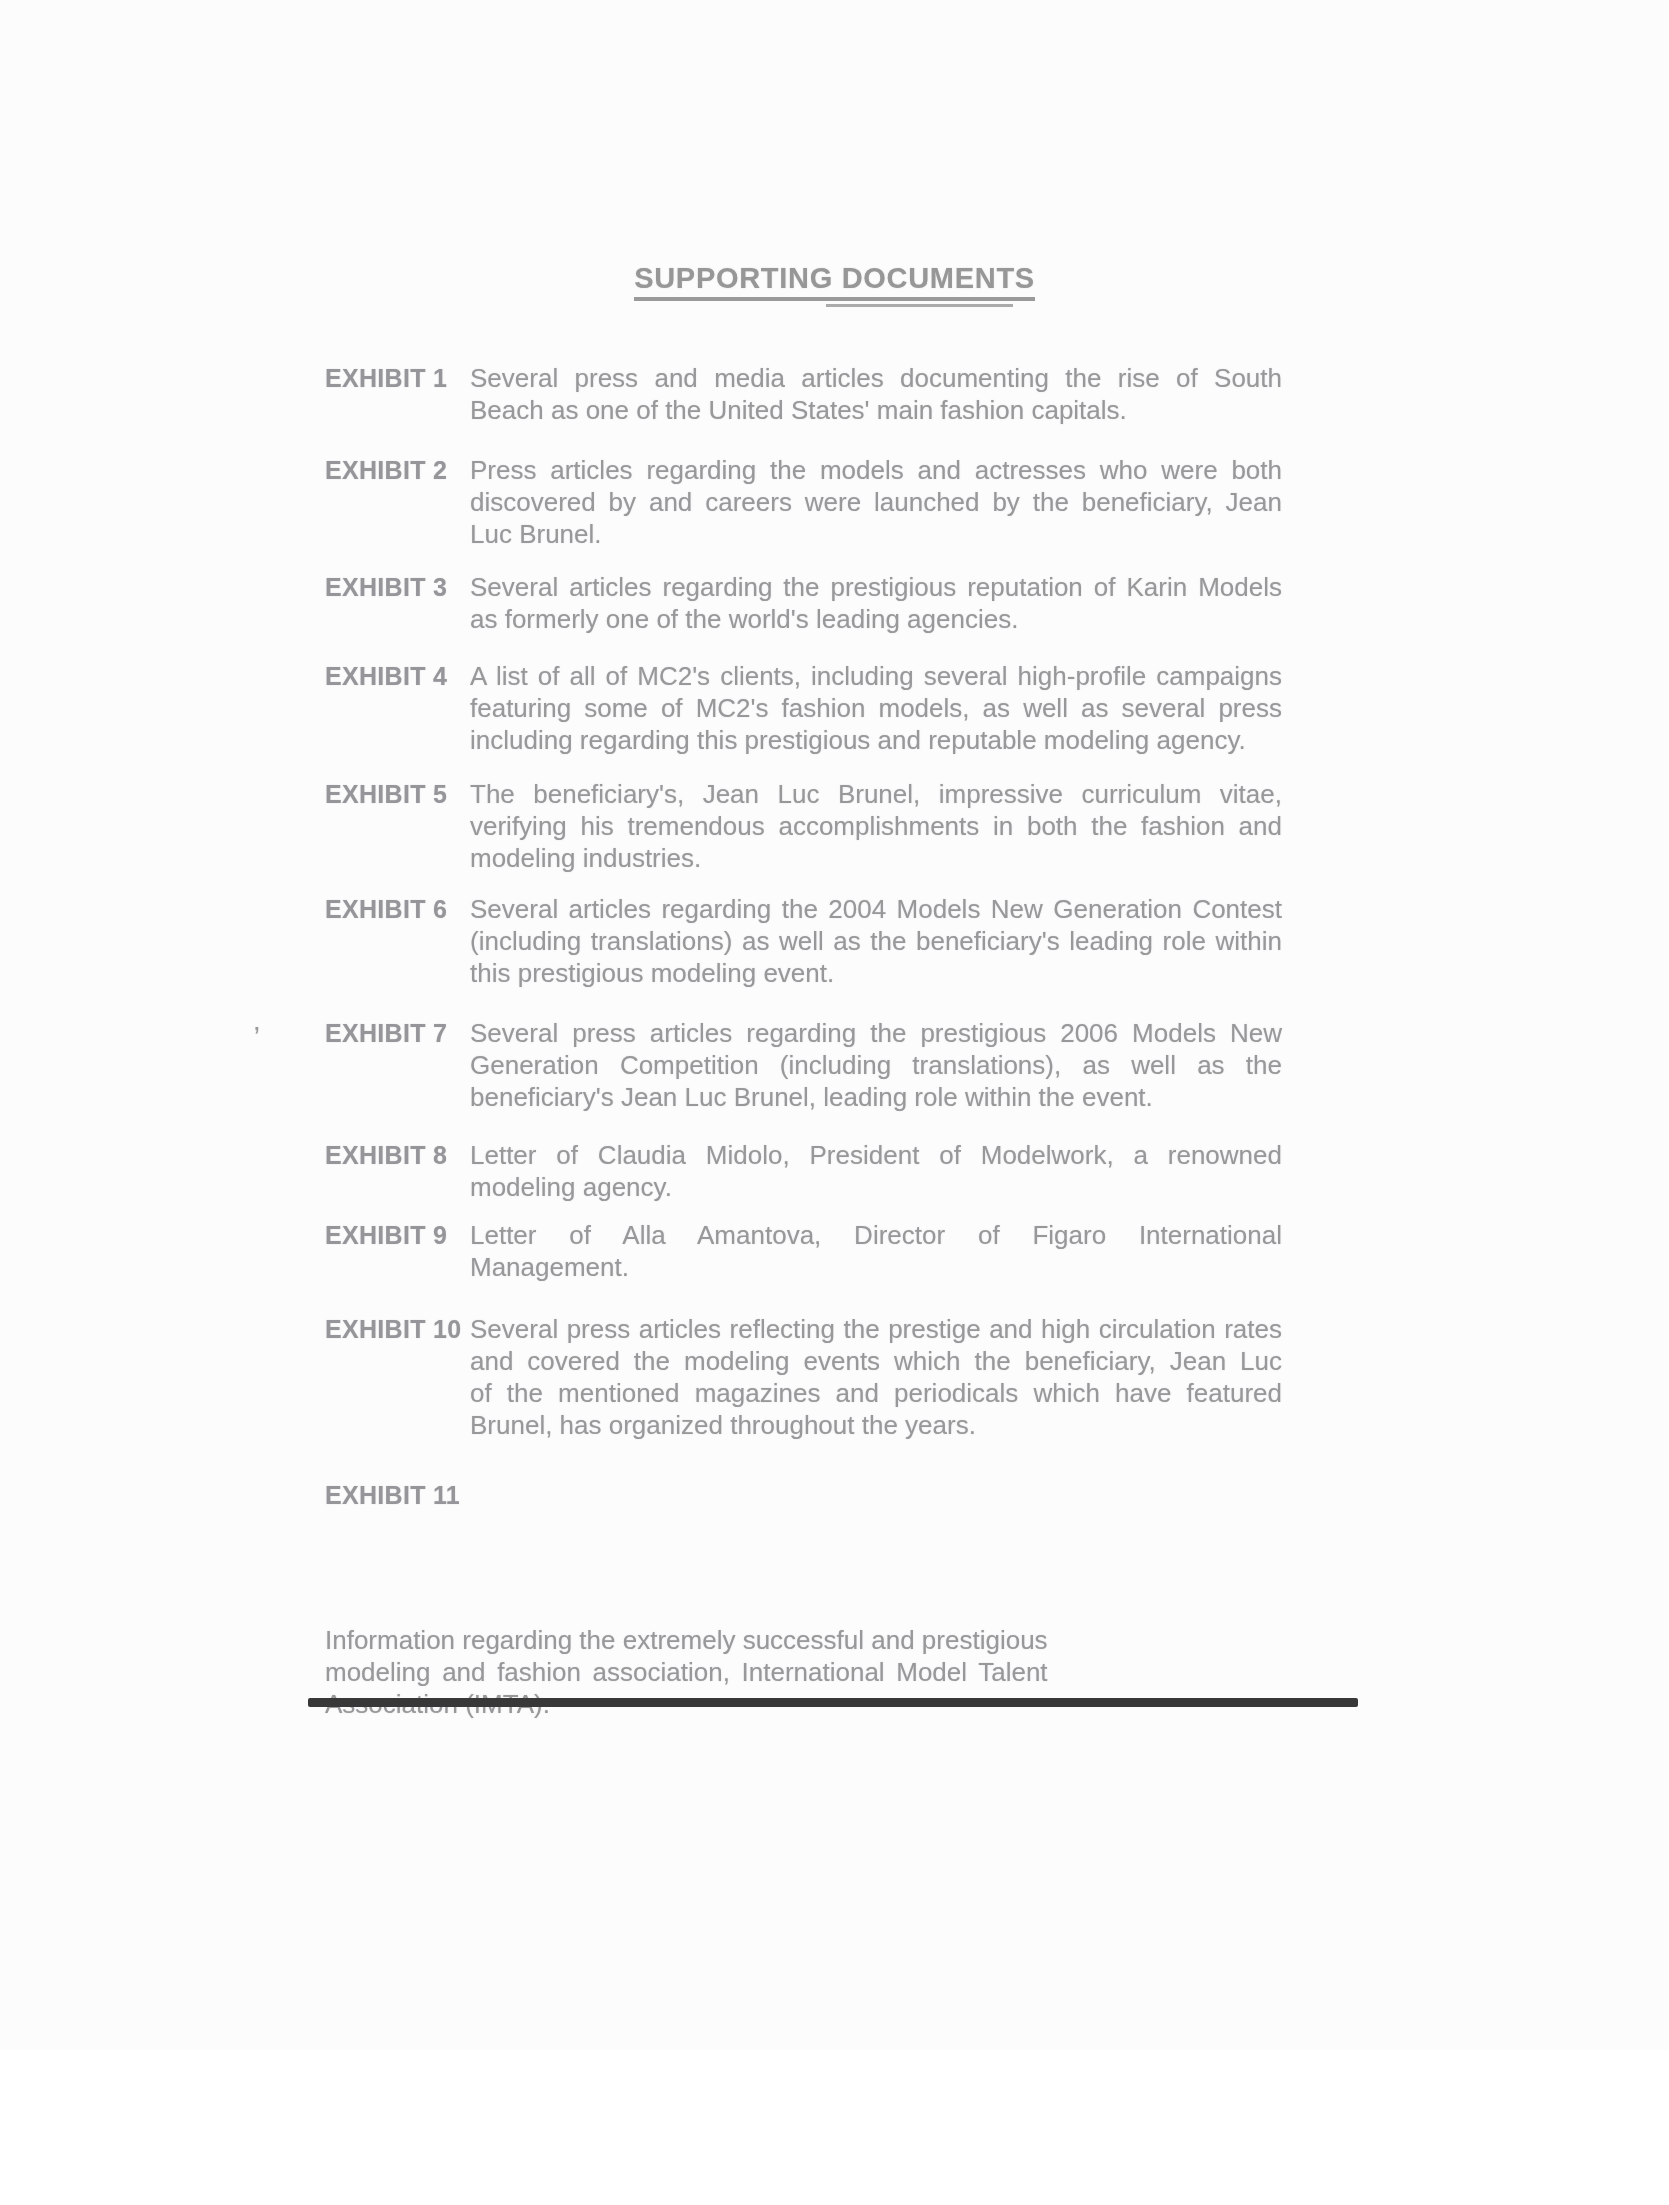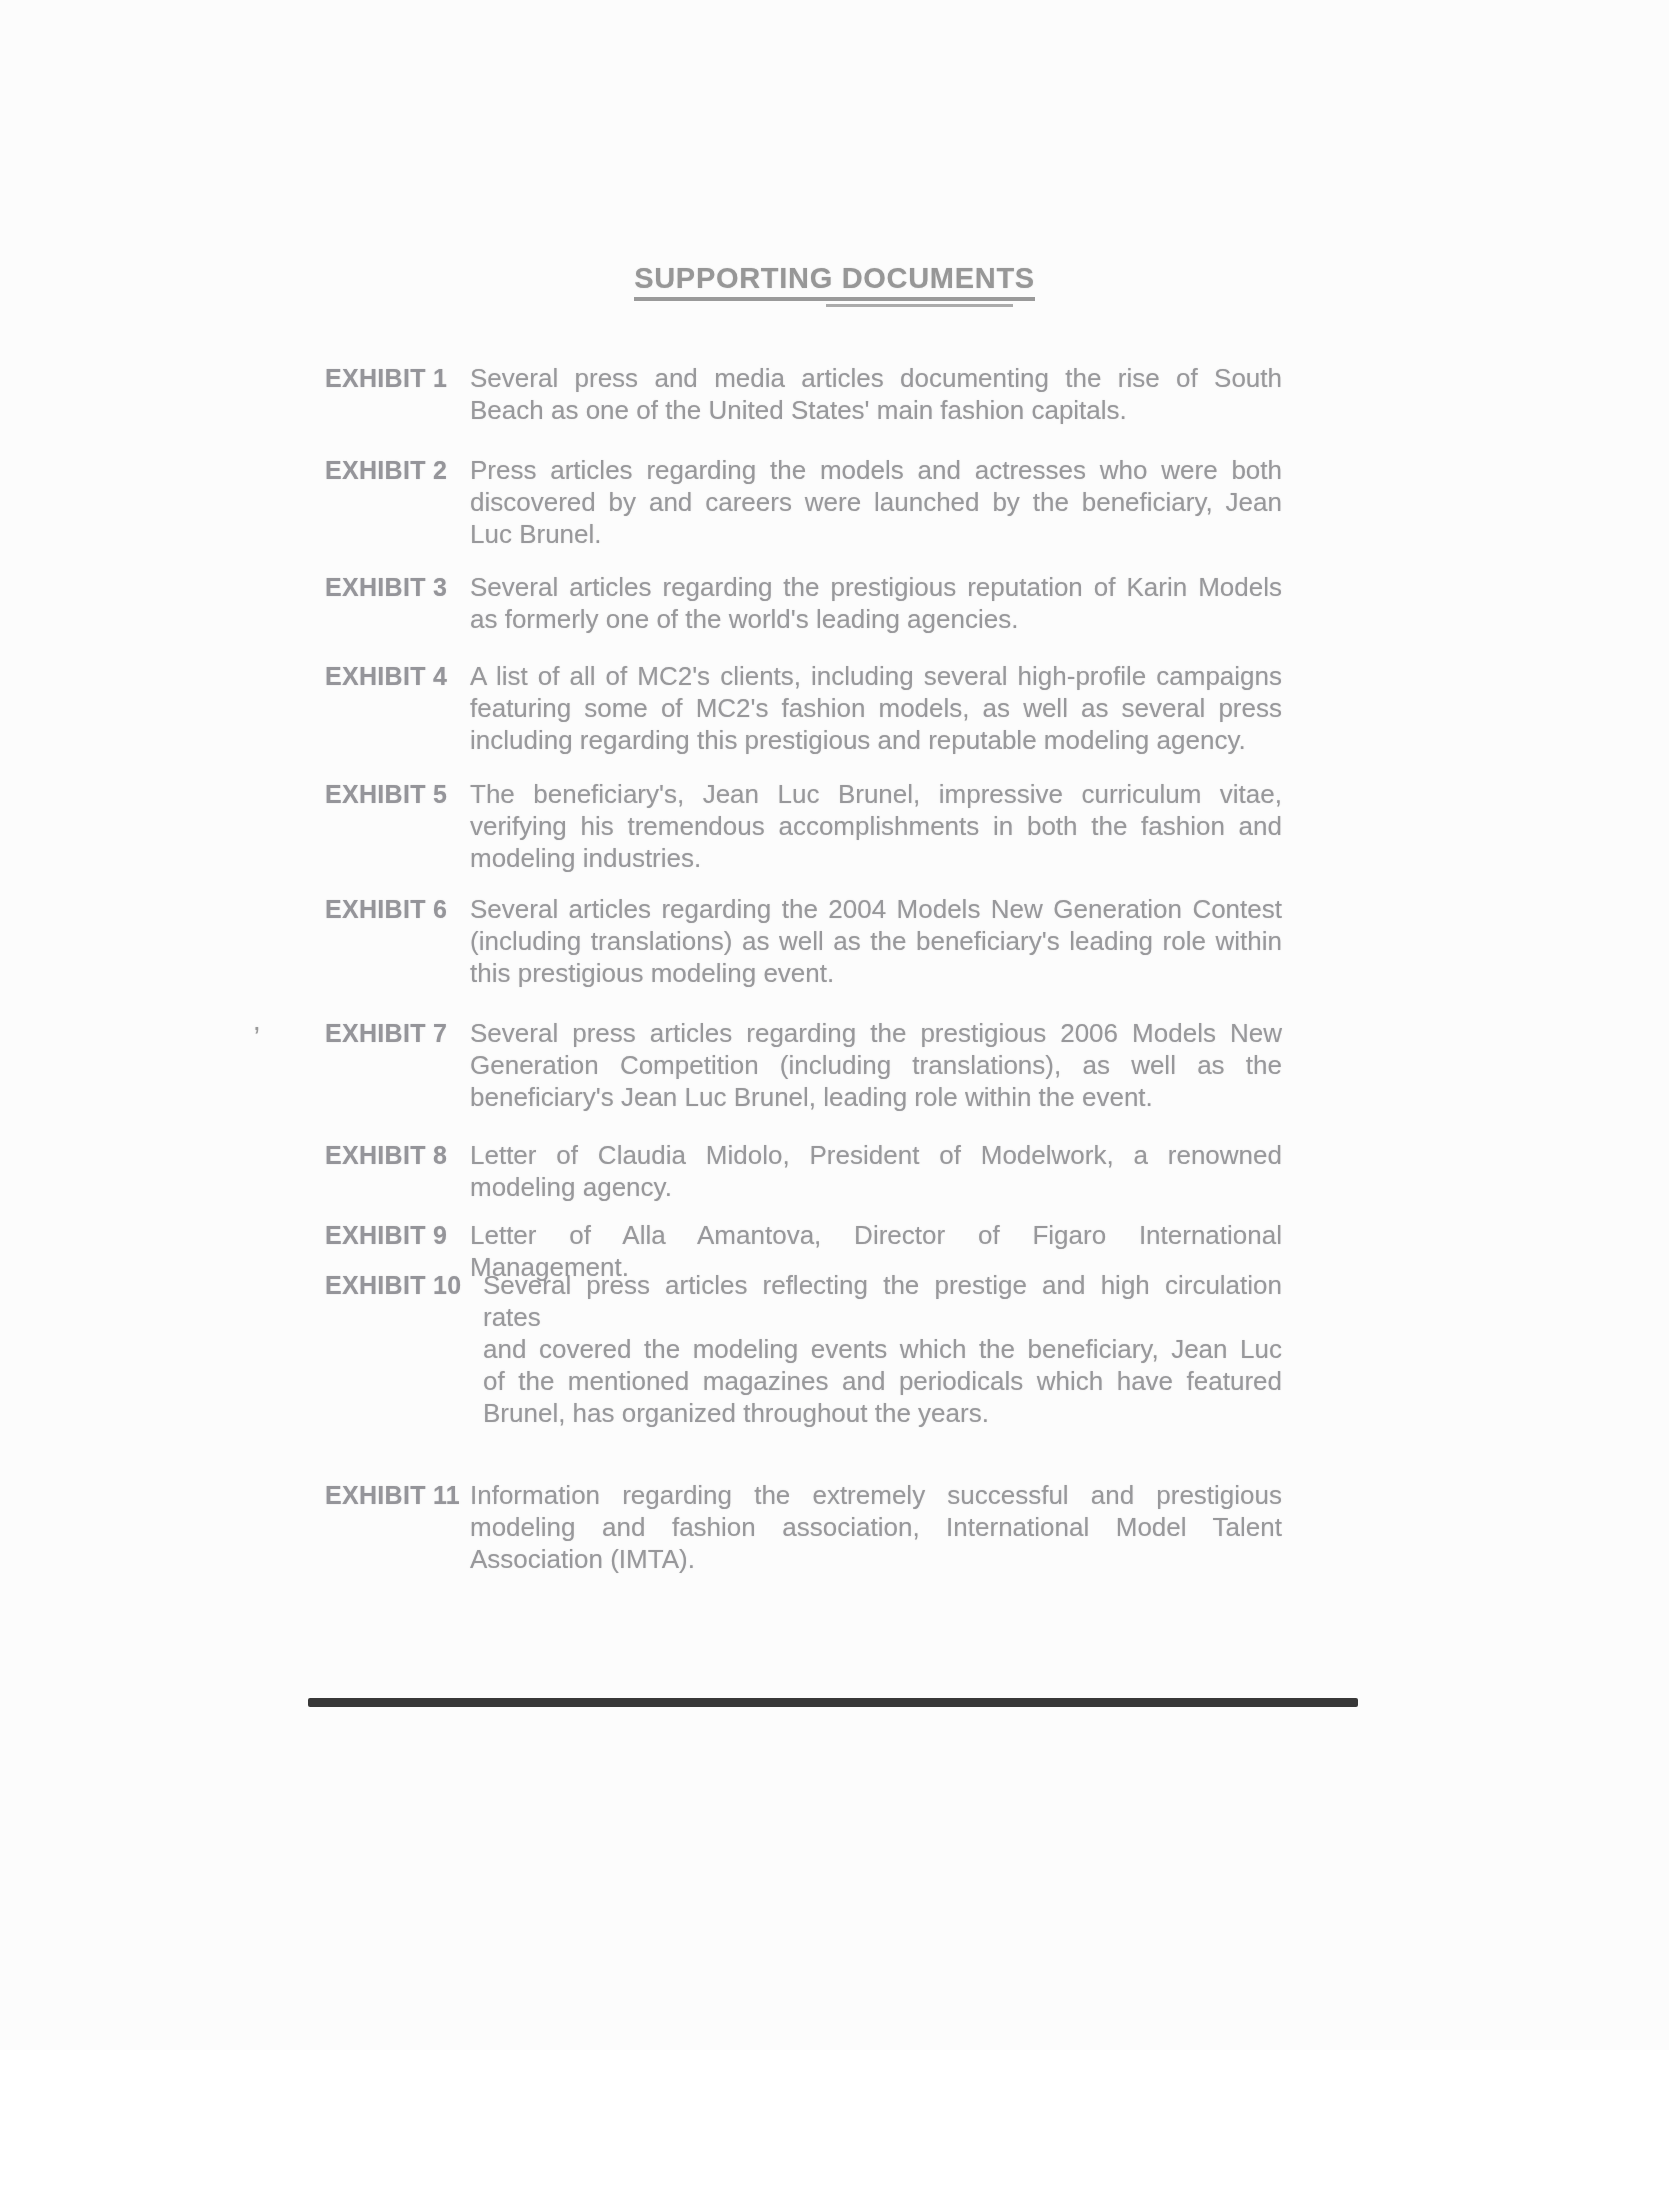--- a/index.html
+++ b/index.html
@@ -171,30 +171,30 @@
           <div class="line">modeling agency.</div>
         </div>
       </div>
       <div class="exhibit" style="top: 1219px;">
         <div class="exhibit-label">EXHIBIT 9</div>
         <div class="exhibit-text">
           <div class="line">Letter of Alla Amantova, Director of Figaro International</div>
           <div class="line">Management.</div>
         </div>
       </div>
-      <div class="exhibit" style="top: 1269px; gap: 13px;">
+      <div class="exhibit" style="top: 1313px;">
         <div class="exhibit-label">EXHIBIT 10</div>
         <div class="exhibit-text">
           <div class="line">Several press articles reflecting the prestige and high circulation rates</div>
           <div class="line">and covered the modeling events which the beneficiary, Jean Luc</div>
           <div class="line">of the mentioned magazines and periodicals which have featured</div>
           <div class="line">Brunel, has organized throughout the years.</div>
         </div>
       </div>
-      <div class="exhibit" style="top: 1479px;">
+      <div class="exhibit" style="top: 1479px; flex-direction: column;">
         <div class="exhibit-label">EXHIBIT 11</div>
         <div class="exhibit-text">
           <div class="line">Information regarding the extremely successful and prestigious</div>
           <div class="line">modeling and fashion association, International Model Talent</div>
           <div class="line">Association (IMTA).</div>
         </div>
       </div>
     </div>
 
   <div class="stray-comma">,</div>

